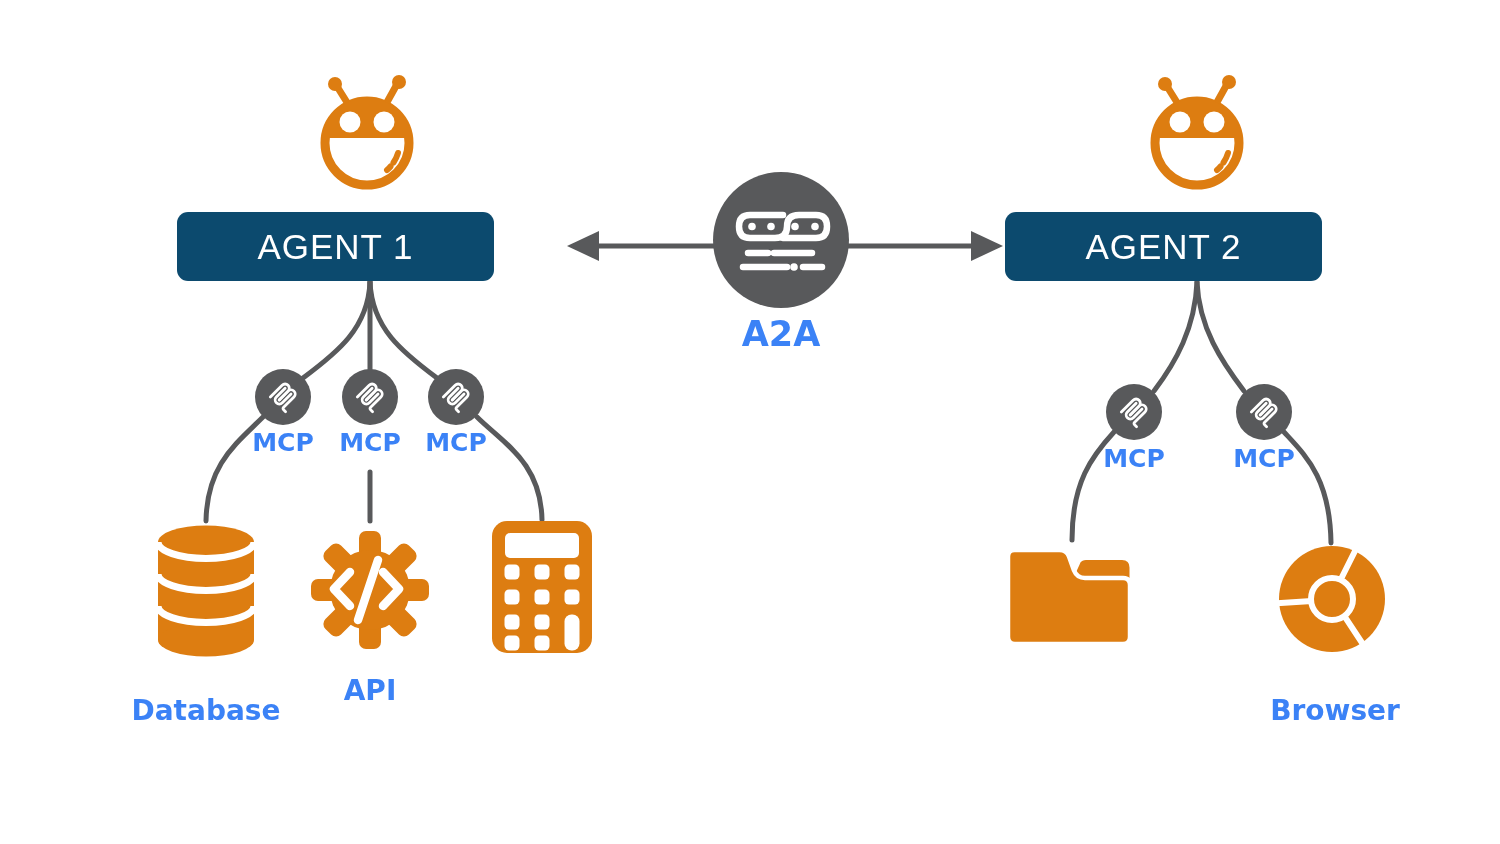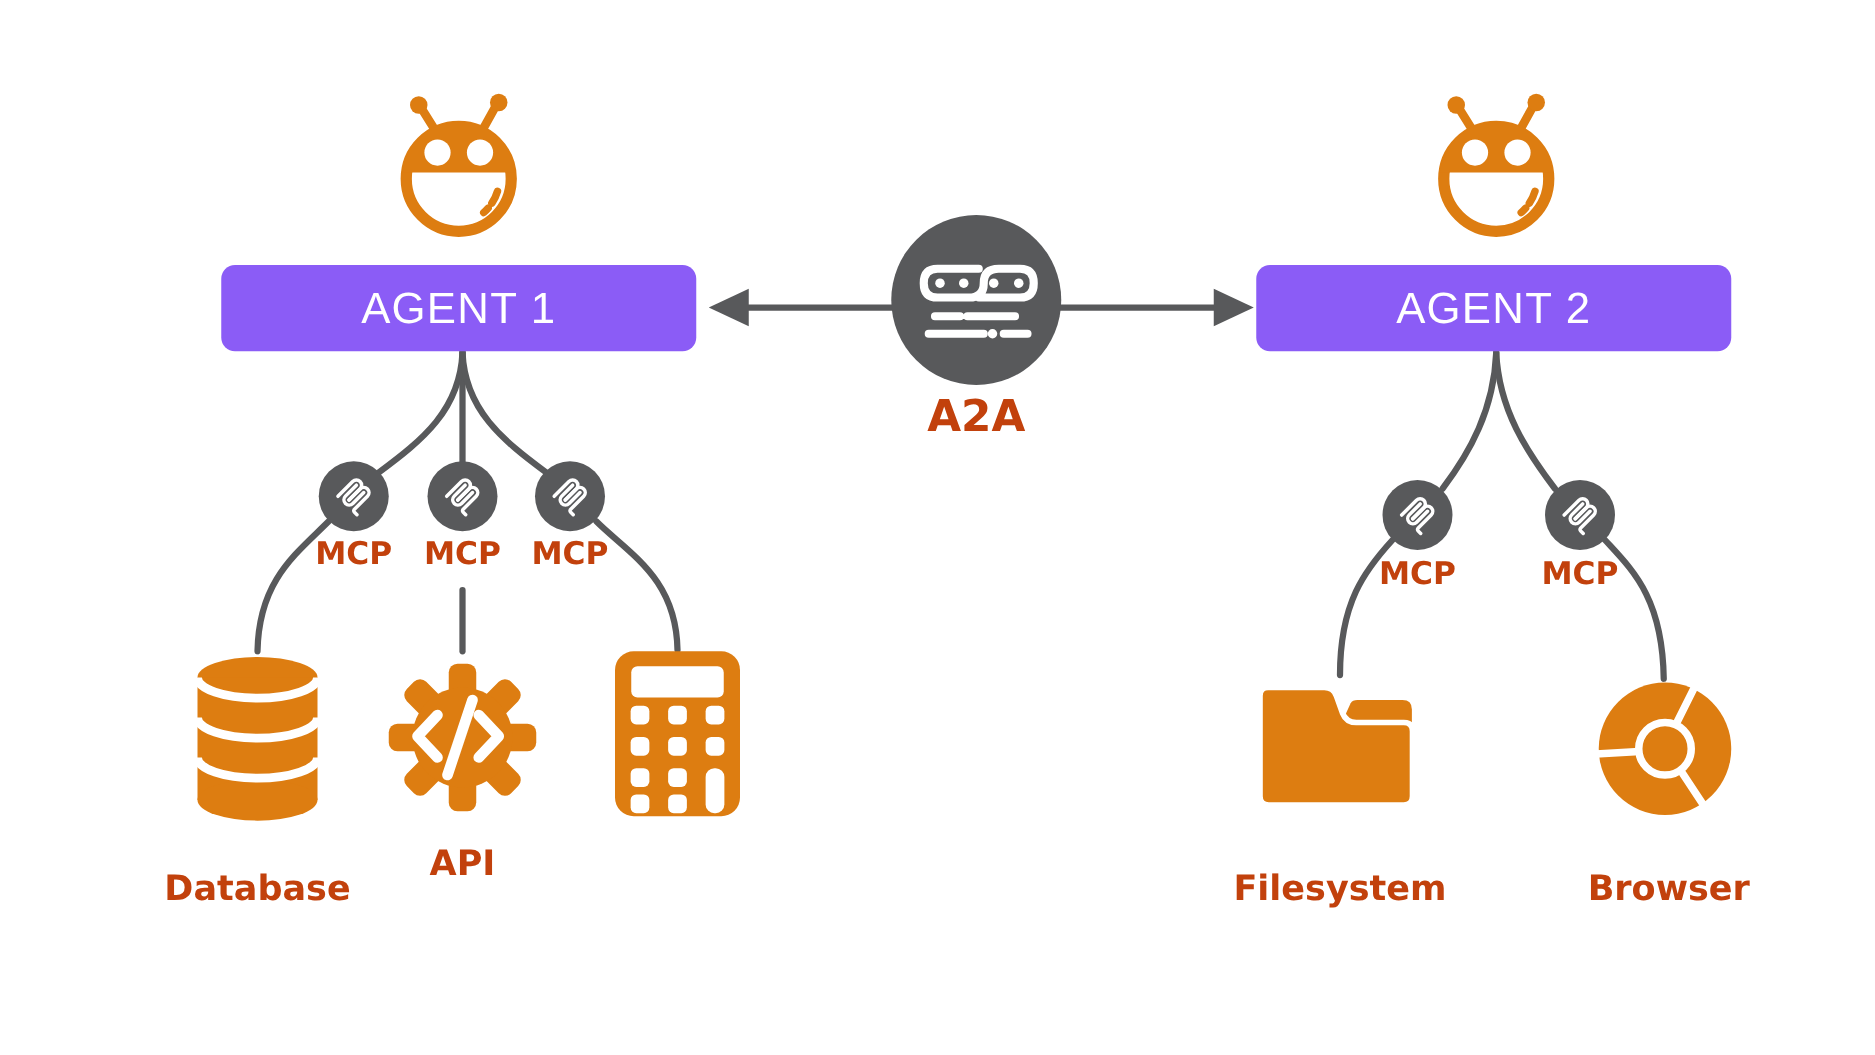--- a/index.html
+++ b/index.html
@@ -1,23 +1,23 @@
 <!DOCTYPE html>
 <html><head>
 <meta charset="utf-8">
 <style>
   html,body{margin:0;padding:0;background:#fff;}
   .canvas{position:relative;width:1500px;height:844px;background:#ffffff;overflow:hidden;
           font-family:"DejaVu Sans","Liberation Sans",sans-serif;}
   .abs{position:absolute;}
-  .agent-box{position:absolute;width:380px;height:69px;background:#8b5cf6;border-radius:11px;
+  .agent-box{position:absolute;width:317px;height:69px;background:#0c4a6e;border-radius:11px;
              display:flex;align-items:center;justify-content:center;}
   .agent-box span{color:#ffffff;font-size:35px;font-weight:400;letter-spacing:1px;
                   font-family:"Liberation Sans",sans-serif;}
-  .lbl{position:absolute;color:#c2410c;font-weight:700;text-align:center;}
+  .lbl{position:absolute;color:#3b82f6;font-weight:700;text-align:center;}
   .lbl-tool{width:300px;font-size:28px;}
   .lbl-mcp{width:120px;font-size:25px;}
   .lbl-a2a{width:200px;font-size:35px;}
   svg{display:block;}
 </style>
 </head>
 <body>
 
 <div class="canvas">
 
@@ -180,16 +180,15 @@
     <circle cx="55" cy="55" r="21" fill="none" stroke="#ffffff" stroke-width="6"></circle>
     <g stroke="#ffffff" stroke-width="6" stroke-linecap="round">
       <line x1="65" y1="33" x2="83" y2="-3"></line>
       <line x1="65" y1="33" x2="83" y2="-3" transform="rotate(120 55 55)"></line>
       <line x1="65" y1="33" x2="83" y2="-3" transform="rotate(240 55 55)"></line>
     </g>
   </svg>
 
   <div class="lbl lbl-tool" style="left:56px;top:694px">Database</div>
   <div class="lbl lbl-tool" style="left:220px;top:674px">API</div>
-  <div class="lbl lbl-tool" style="left:922px;top:694px">Filesystem</div>
   <div class="lbl lbl-tool" style="left:1185px;top:694px">Browser</div>
 
 </div>
 
 </body></html>

